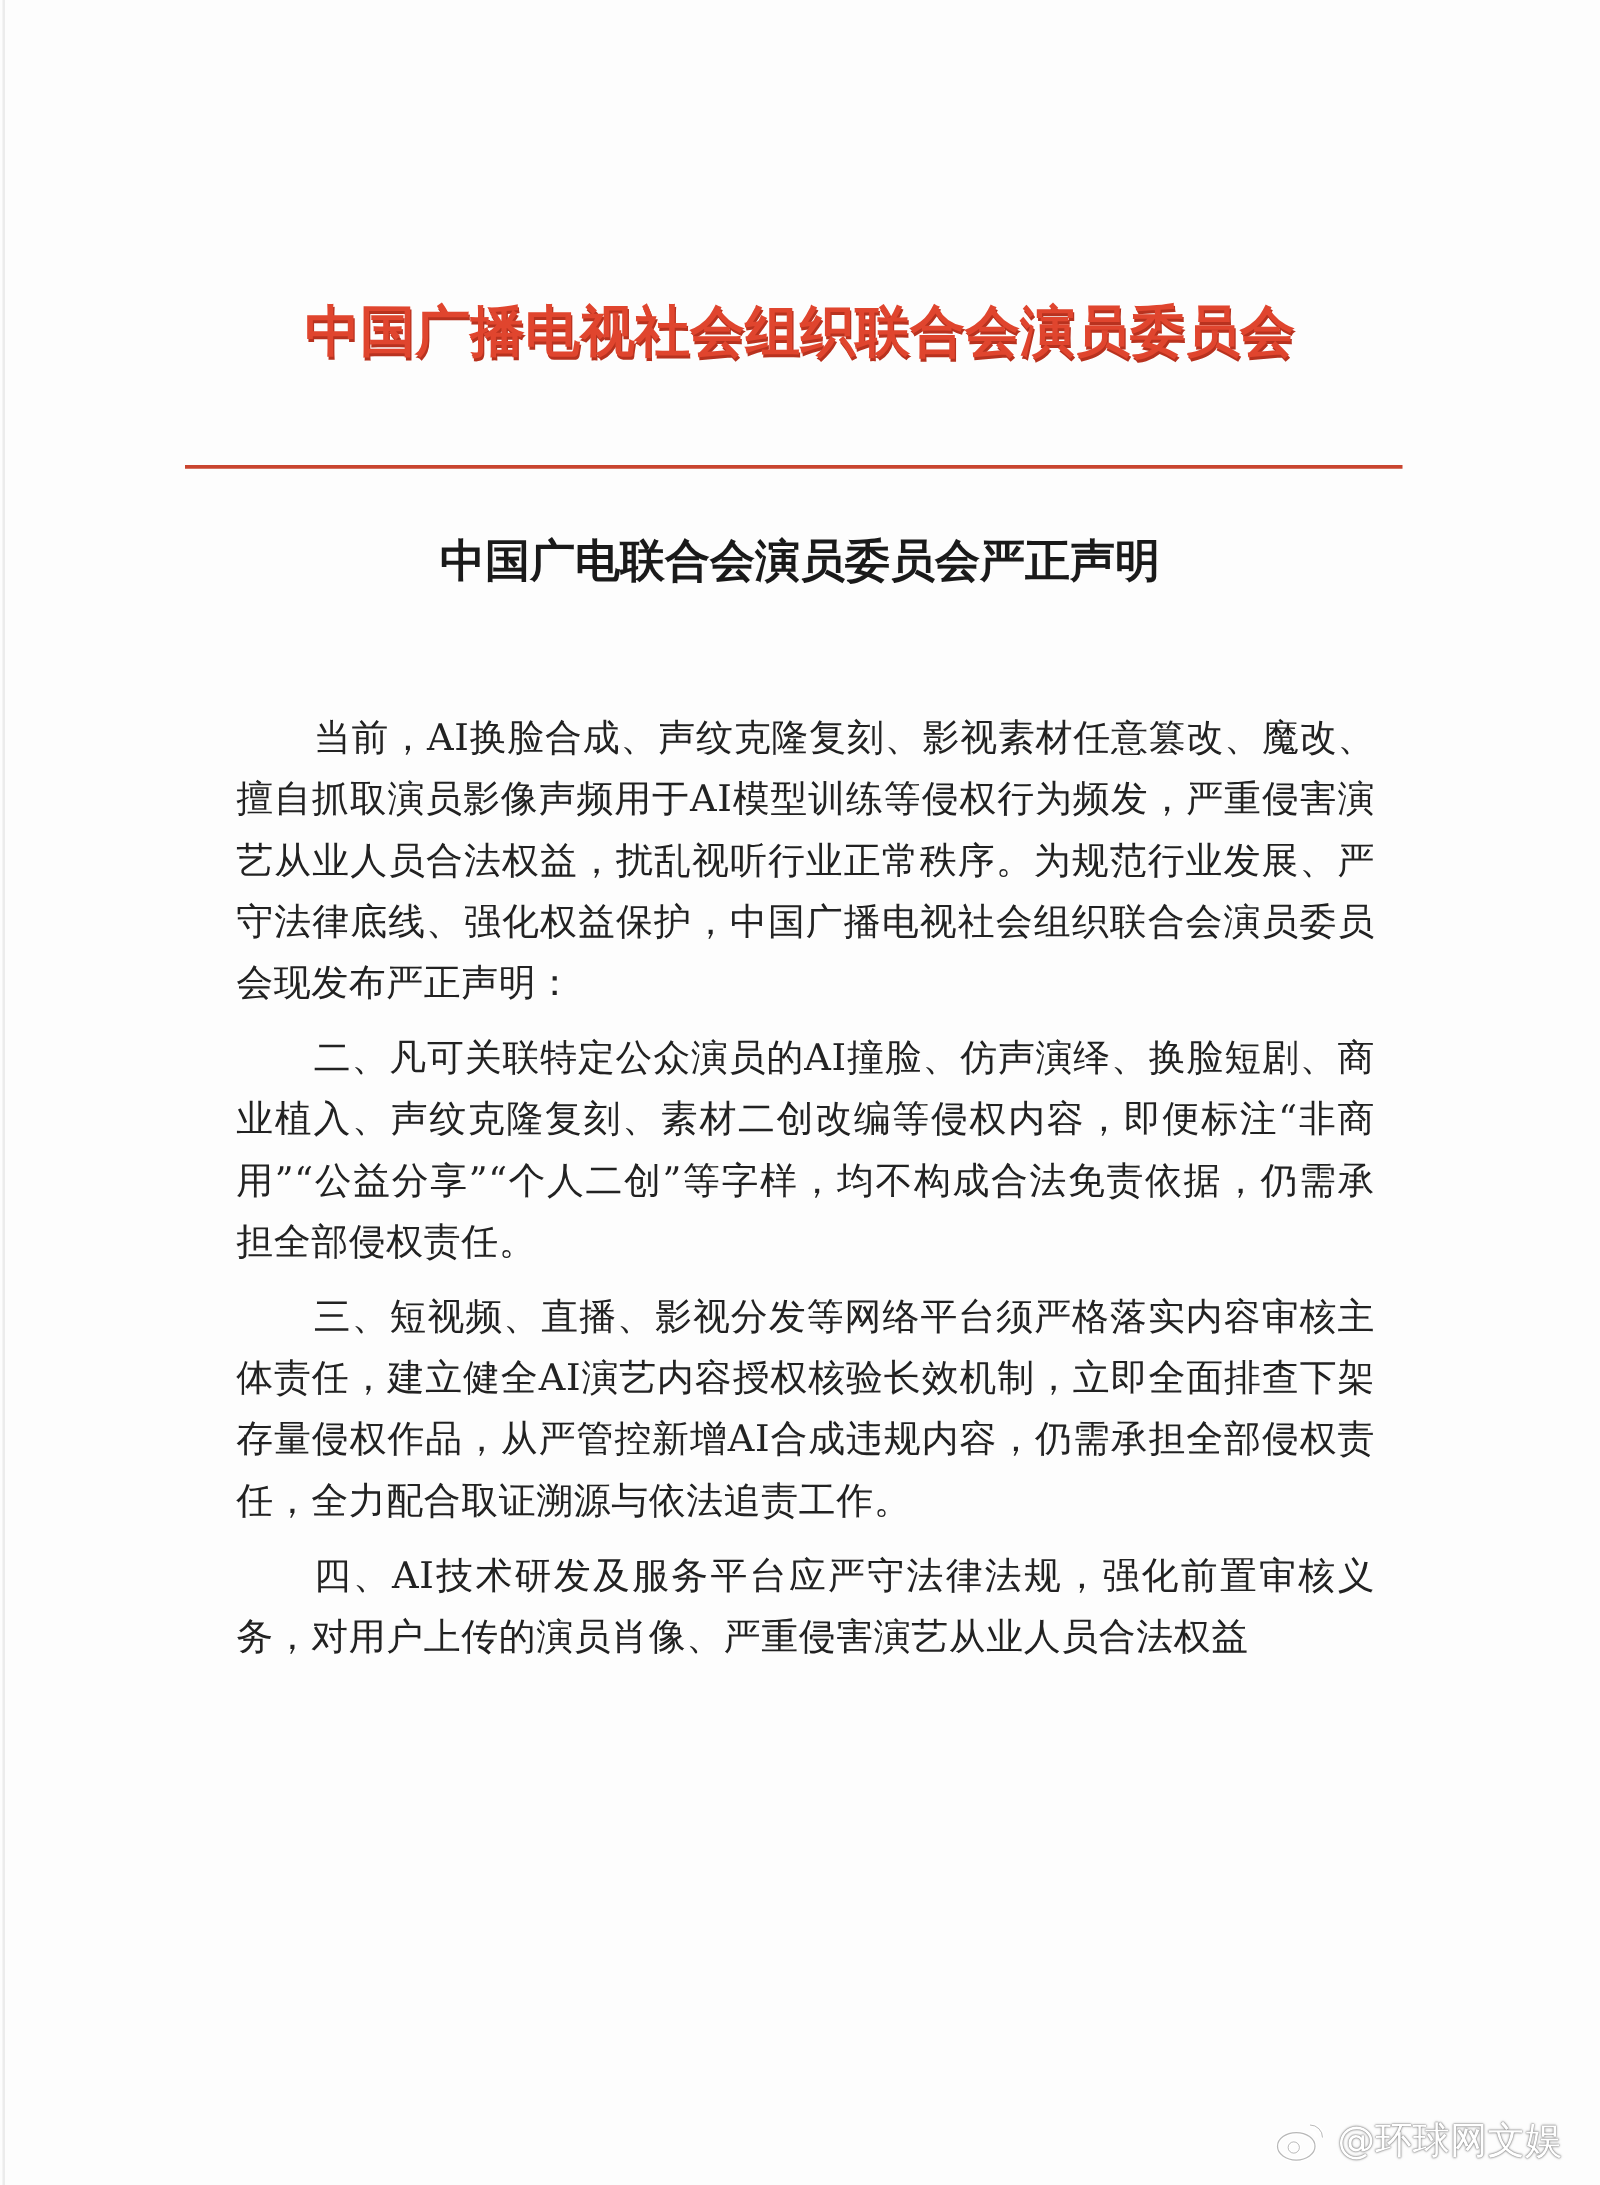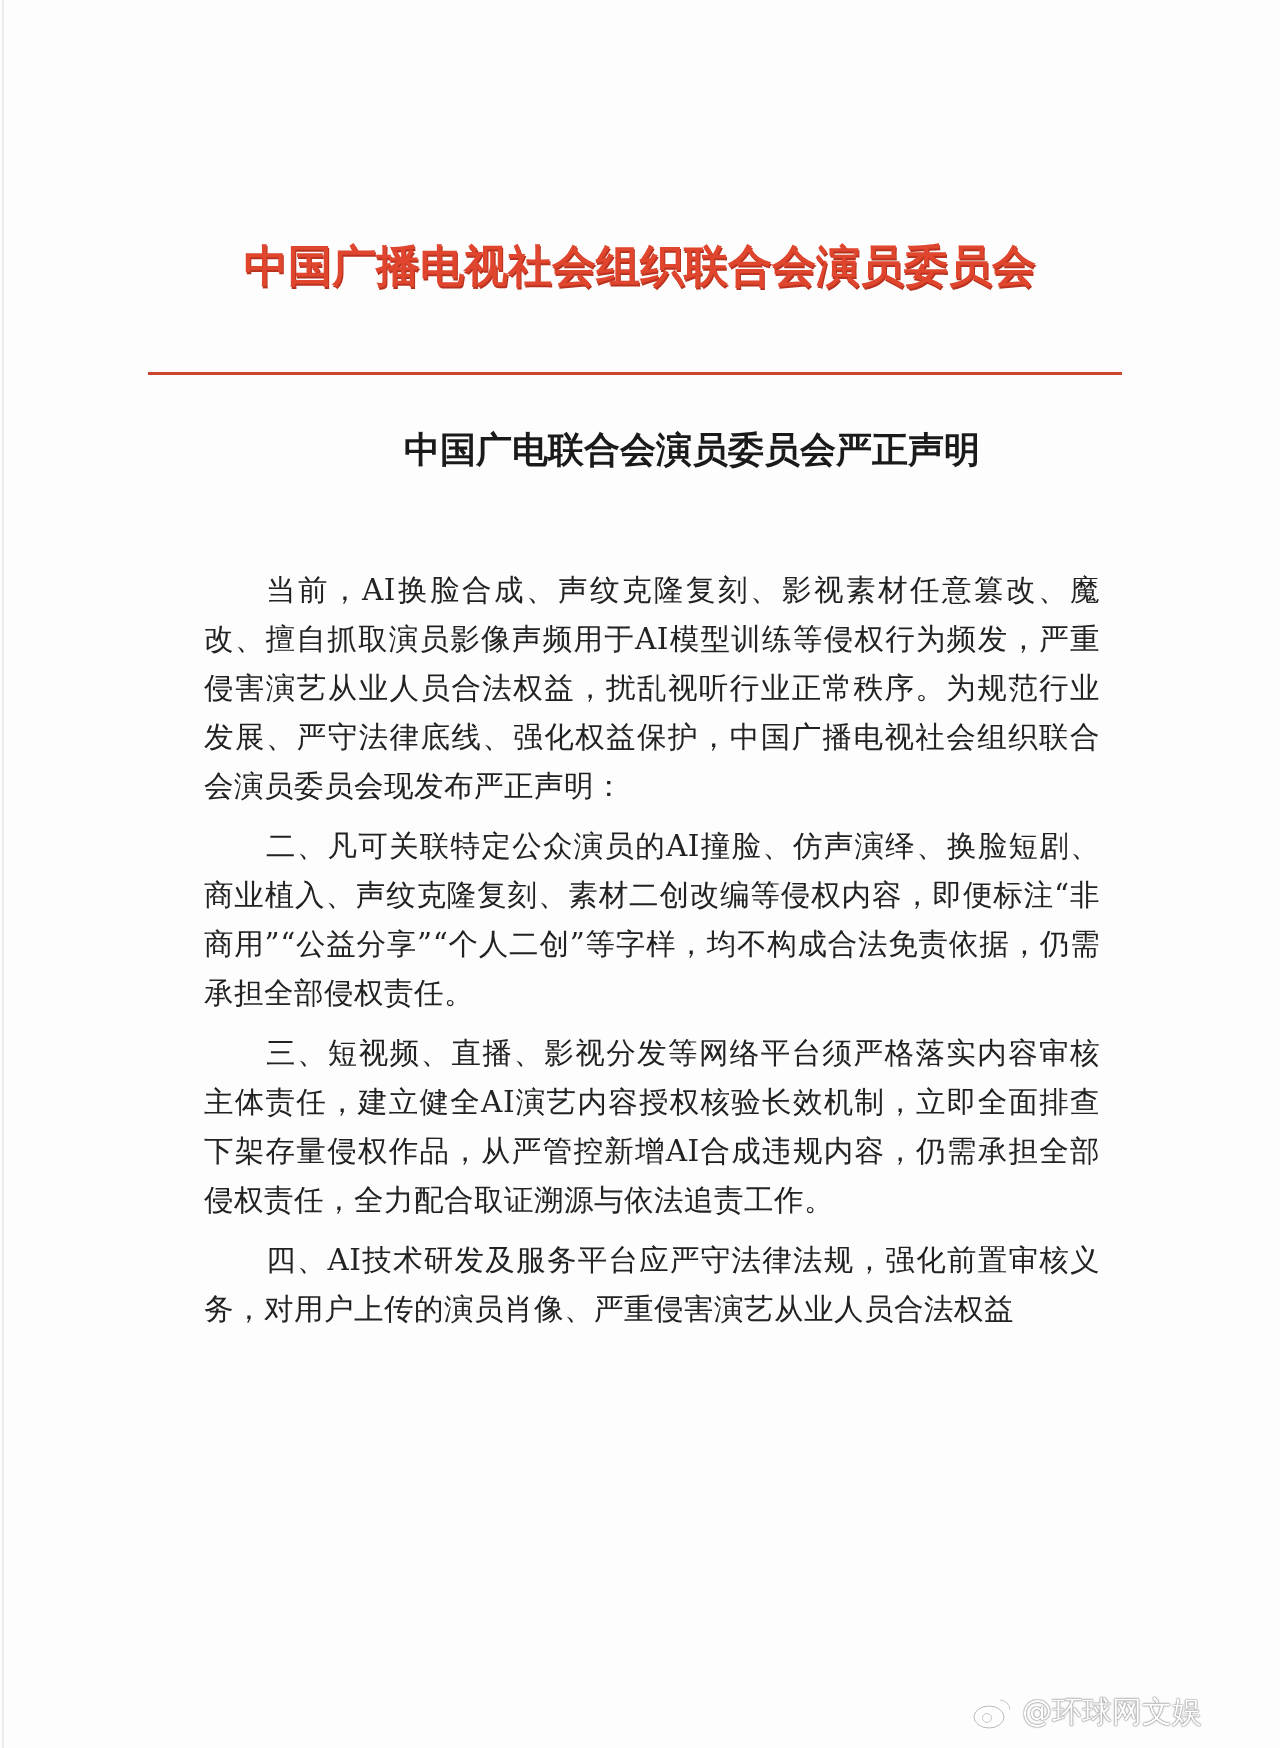--- a/index.html
+++ b/index.html
@@ -48,50 +48,50 @@
       top: 372px;
       width: 974px;
       height: 3px;
       background: #c9452f;
     }
     .doc-title {
       position: absolute;
       left: 300px;
       top: 420px;
       width: 680px;
-      text-align: right;
+      text-align: center;
       font-family: "DejaVu Sans", "Liberation Sans", sans-serif;
       font-weight: bold;
       font-size: 36px;
       color: #1a1a1a;
       white-space: nowrap;
       line-height: 60px;
     }
     .body {
       position: absolute;
       left: 188px;
       top: 566px;
       width: 912px;
       color: #222222;
       font-family: "DejaVu Serif", "Liberation Serif", serif;
       font-size: 29.5px;
       line-height: 49px;
       letter-spacing: 0.5px;
     }
     .para {
-      margin: 0 0 0 16px;
+      margin: 0 0 0 1px;
       text-indent: 62px;
       text-align: justify;
     }
     .para + .para {
       margin-top: 11px;
     }
     .watermark {
       position: absolute;
-      left: 972px;
+      left: 1020px;
       top: 1690px;
       height: 44px;
       display: flex;
       align-items: center;
       gap: 8px;
       color: #ffffff;
       font-family: "DejaVu Sans", "Liberation Sans", sans-serif;
       font-size: 30px;
       text-shadow: 0 0 2px #7a7a7a, 0 0 1px #555;
       white-space: nowrap;

